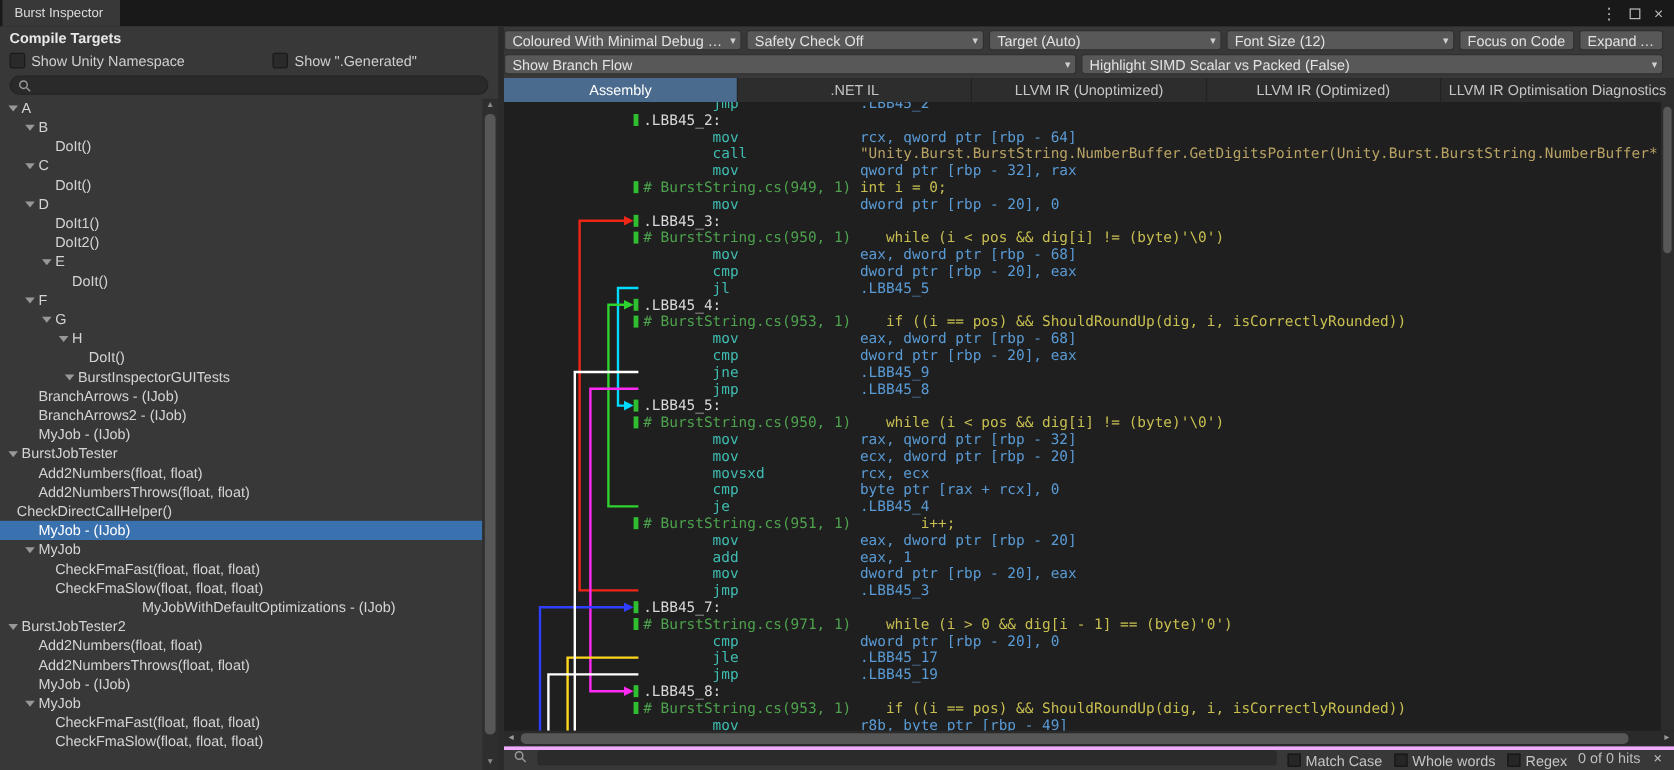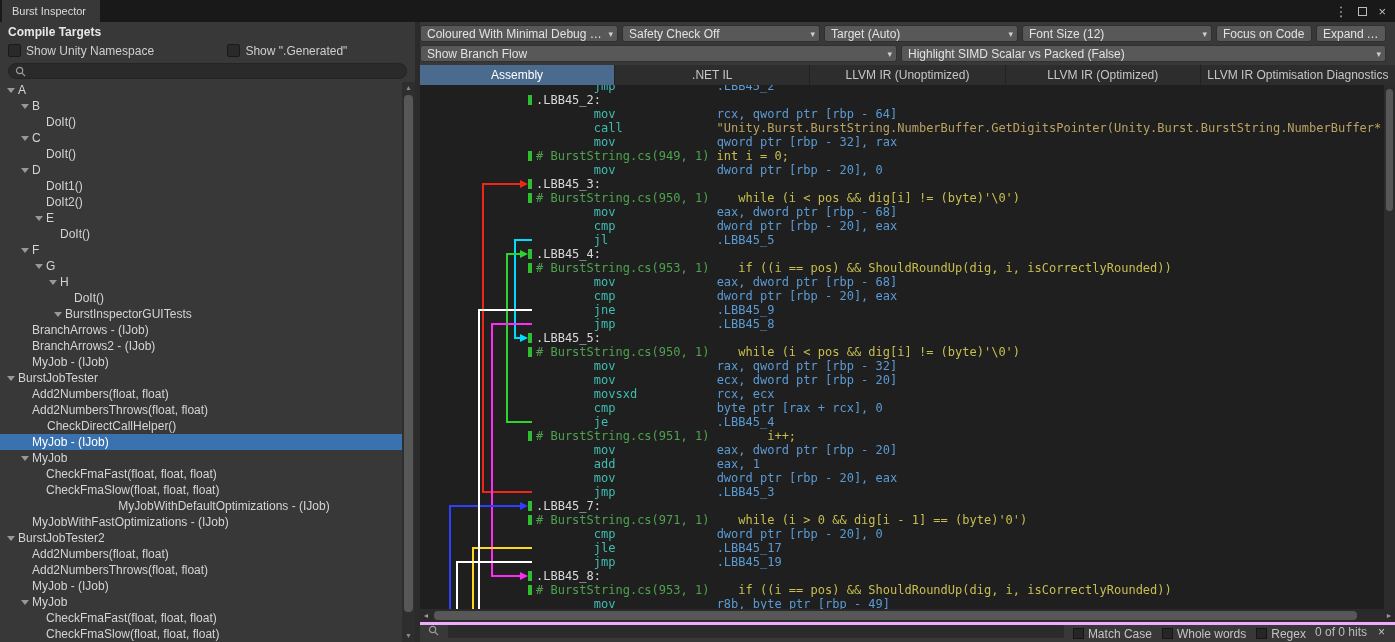--- a/index.html
+++ b/index.html
@@ -215,21 +215,21 @@
               <span class="tlabel">BurstJobTester</span>
             </div>
             <div class="trow" style="padding-left: 18px;">
               <span class="tslot"></span>
               <span class="tlabel">Add2Numbers(float, float)</span>
             </div>
             <div class="trow" style="padding-left: 18px;">
               <span class="tslot"></span>
               <span class="tlabel">Add2NumbersThrows(float, float)</span>
             </div>
-            <div class="trow" style="padding-left: 18px; margin-left: 15px;">
+            <div class="trow" style="">
               <span class="tslot"></span>
               <span class="tlabel">CheckDirectCallHelper()</span>
             </div>
             <div class="trow sel" style="padding-left: 18px;">
               <span class="tslot"></span>
               <span class="tlabel">MyJob - (IJob)</span>
             </div>
             <div class="trow" style="padding-left: 18px;">
               <span class="tslot">
                 <span class="tri"></span>
@@ -240,24 +240,20 @@
               <span class="tslot"></span>
               <span class="tlabel">CheckFmaFast(float, float, float)</span>
             </div>
             <div class="trow" style="padding-left: 32px;">
               <span class="tslot"></span>
               <span class="tlabel">CheckFmaSlow(float, float, float)</span>
             </div>
             <div class="trow" style="padding-left: 32px; justify-content: center;">
               <span class="tslot"></span>
               <span class="tlabel">MyJobWithDefaultOptimizations - (IJob)</span>
-            </div>
-            <div class="trow" style="padding-left: 18px;">
-              <span class="tslot"></span>
-              <span class="tlabel">MyJobWithFastOptimizations - (IJob)</span>
             </div>
             <div class="trow" style="padding-left: 4px;">
               <span class="tslot">
                 <span class="tri"></span>
               </span>
               <span class="tlabel">BurstJobTester2</span>
             </div>
             <div class="trow" style="padding-left: 18px;">
               <span class="tslot"></span>
               <span class="tlabel">Add2Numbers(float, float)</span>

